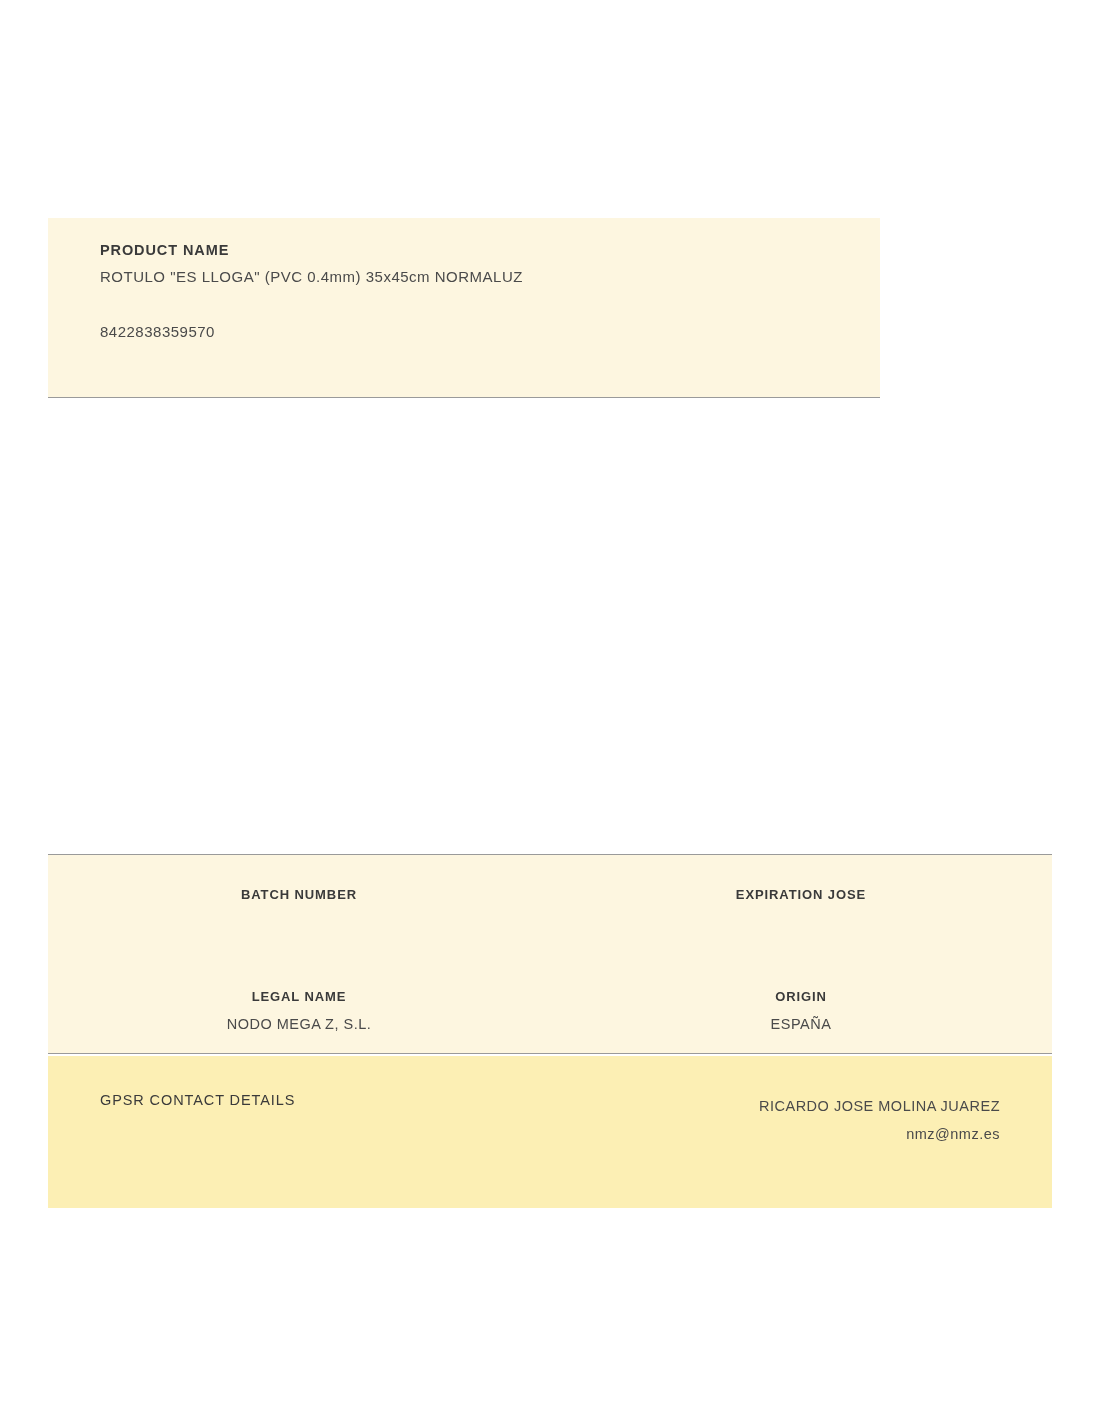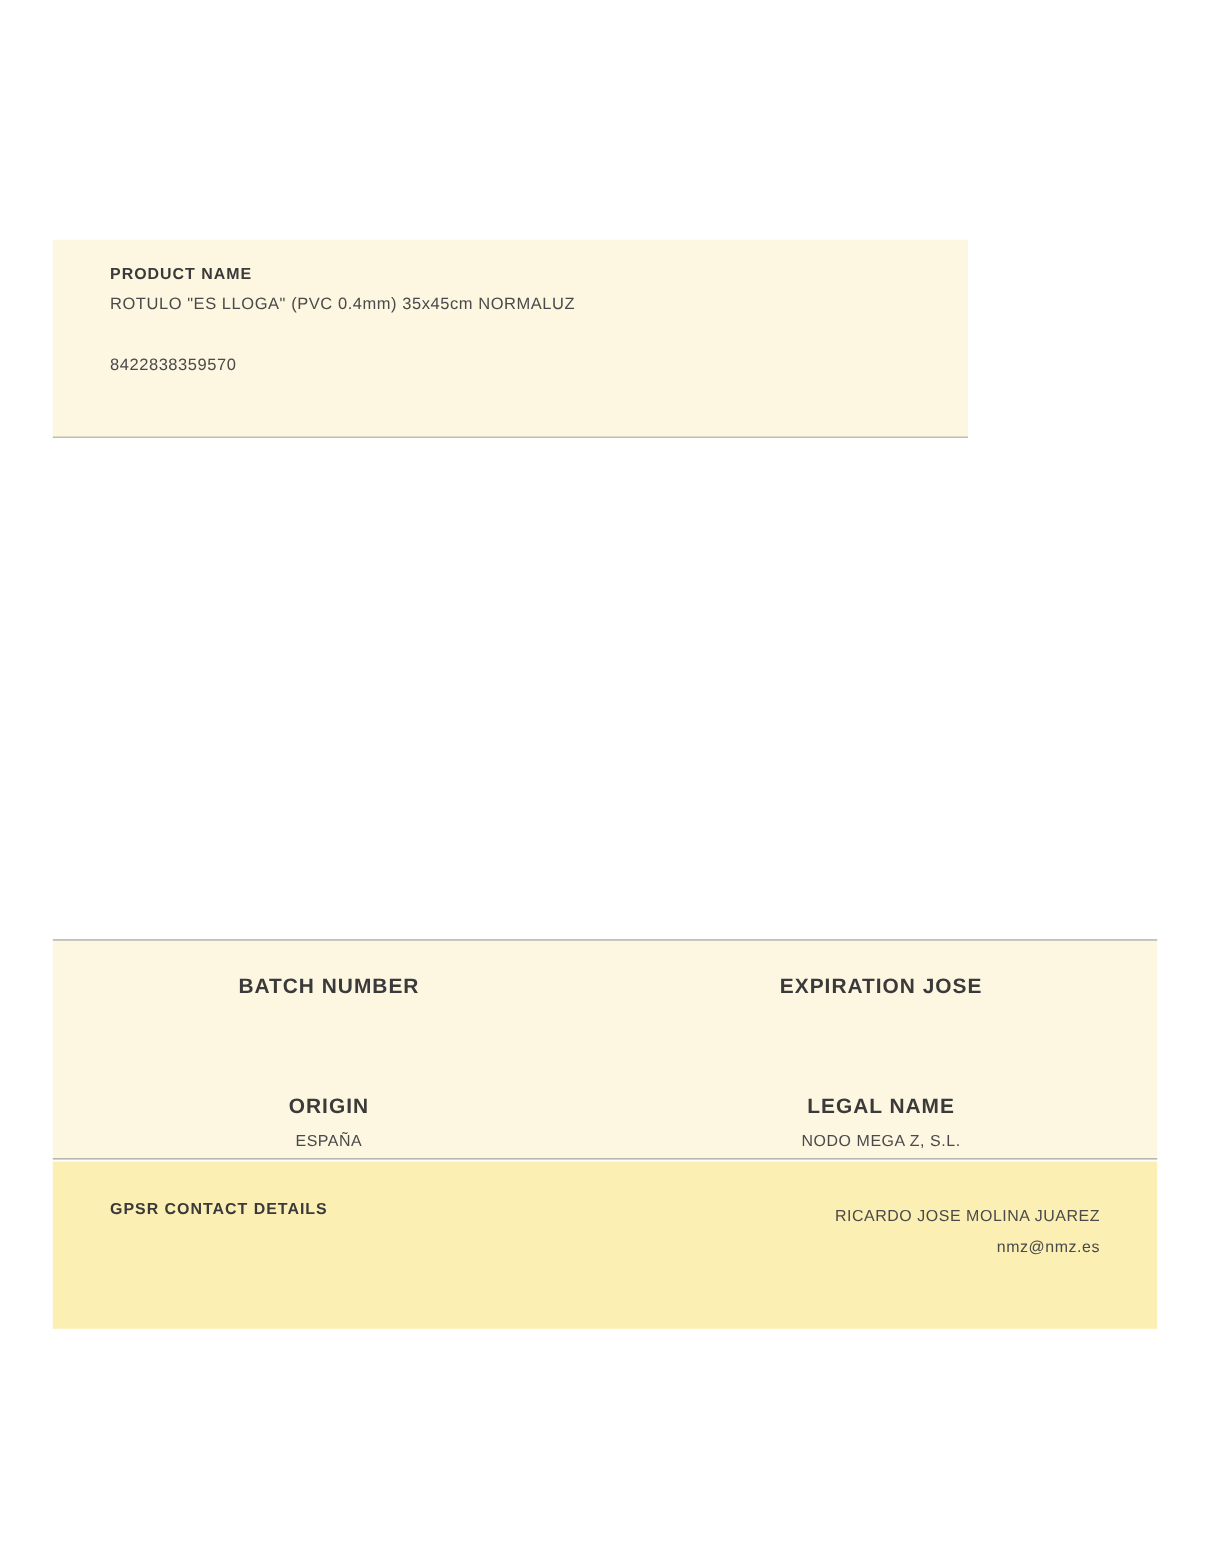--- a/index.html
+++ b/index.html
@@ -84,21 +84,21 @@
     text-align: center;
     box-sizing: border-box;
   }
   .row-batch {
     padding-top: 32px;
   }
   .row-legal {
     padding-top: 58px;
   }
   .cell-label {
-    font-size: 19px;
+    font-size: 13px;
     font-weight: bold;
     letter-spacing: 0.9px;
     color: #3a3a3a;
     margin: 0 0 12px 0;
   }
   .cell-value {
     font-size: 14.5px;
     letter-spacing: 0.5px;
     color: #4a4a4a;
     margin: 0;
@@ -114,21 +114,21 @@
     height: 152px;
     background: #fcefb4;
     box-sizing: border-box;
     padding: 36px 52px 0 52px;
     display: flex;
     justify-content: space-between;
     align-items: flex-start;
   }
   .gpsr-label {
     font-size: 14.5px;
-    font-weight: bold;
+    font-weight: normal;
     letter-spacing: 0.9px;
     color: #3a3a3a;
     white-space: nowrap;
   }
   .gpsr-lines {
     text-align: right;
     font-size: 14.5px;
     letter-spacing: 0.5px;
     color: #4a4a4a;
     line-height: 28px;
@@ -160,26 +160,26 @@
         <div class="cell-label">BATCH NUMBER</div>
         <div class="cell-value"></div>
       </div>
       <div class="grid-cell">
         <div class="cell-label">EXPIRATION JOSE</div>
         <div class="cell-value"></div>
       </div>
     </div>
     <div class="grid-row row-legal">
       <div class="grid-cell">
+        <div class="cell-label">LEGAL NAME</div>
+        <div class="cell-value">NODO MEGA Z, S.L.</div>
+      </div>
+      <div class="grid-cell">
         <div class="cell-label">ORIGIN</div>
         <div class="cell-value">ESPAÑA</div>
-      </div>
-      <div class="grid-cell">
-        <div class="cell-label">LEGAL NAME</div>
-        <div class="cell-value">NODO MEGA Z, S.L.</div>
       </div>
     </div>
   </section>
 
   <section class="gpsr-block">
     <div class="gpsr-label">GPSR CONTACT DETAILS</div>
     <div class="gpsr-lines">
       <div>RICARDO JOSE MOLINA JUAREZ</div>
       <div>nmz@nmz.es</div>
     </div>

